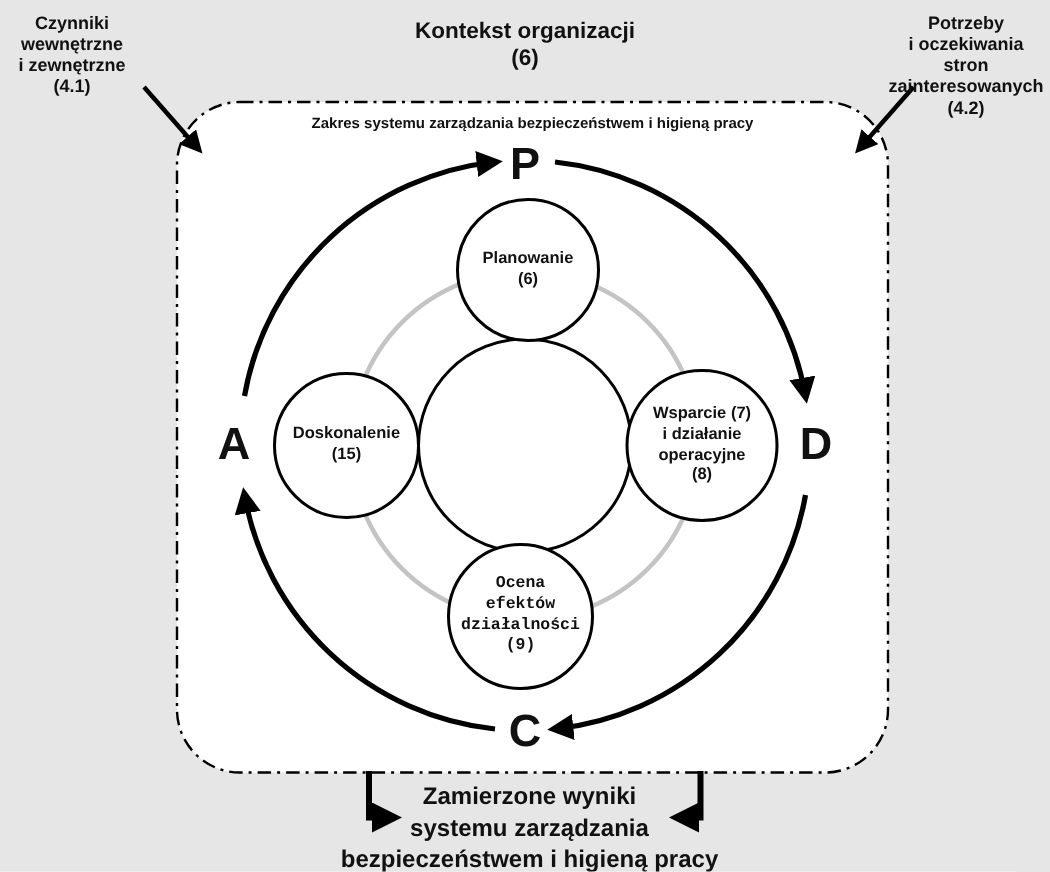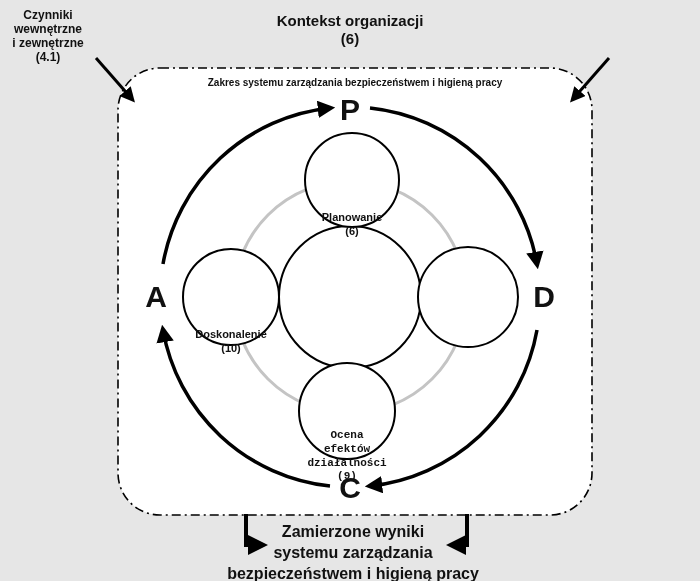--- a/index.html
+++ b/index.html
@@ -21,21 +21,20 @@
     line-height:1.18;
   }
   .node-label {
     position:absolute;
     transform:translate(-50%,-50%);
     text-align:center;
     font-weight:bold;
     white-space:pre-line;
     font-size:11px;
     line-height:1.25;
-    margin-top:45px;
   }
   .letter {
     position:absolute;
     transform:translate(-50%,-50%);
     font-weight:bold;
     font-size:30px;
     line-height:1;
   }
   .title       { font-size:15px; }
   .external    { font-size:12px; }
@@ -81,34 +80,42 @@
   </svg>
 
   <div class="label title" style="left:350px; top:12px;">Kontekst organizacji
 (6)</div>
 
   <div class="label external" style="left:48px; top:8px;">Czynniki
 wewnętrzne
 i zewnętrzne
 (4.1)</div>
 
+  <div class="label external" style="left:644px; top:8px;">Potrzeby
+i oczekiwania
+stron zainteresowanych
+(4.2)</div>
 
   <div class="label scope" style="left:355px; top:77px;">Zakres systemu zarządzania bezpieczeństwem i higieną pracy</div>
 
   <div class="letter" style="left:350px; top:110px;">P</div>
   <div class="letter" style="left:544px; top:297px;">D</div>
   <div class="letter" style="left:350px; top:488px;">C</div>
   <div class="letter" style="left:156px; top:297px;">A</div>
 
   <div class="node-label" style="left:352px; top:180px;">Planowanie
 (6)</div>
+  <div class="node-label" style="left:468px; top:297px;">Wsparcie (7)
+i działanie
+operacyjne
+(8)</div>
   <div class="node-label" style="left:347px; top:411px;font-family:Liberation Mono, monospace;">Ocena
 efektów
 działalności
 (9)</div>
   <div class="node-label" style="left:231px; top:297px;">Doskonalenie
-(10)</div>
+(15)</div>
 
   <div class="label outcome" style="left:353px; top:522px;">Zamierzone wyniki
 systemu zarządzania
 bezpieczeństwem i higieną pracy</div>
 
 </div>
 
 </body></html>

